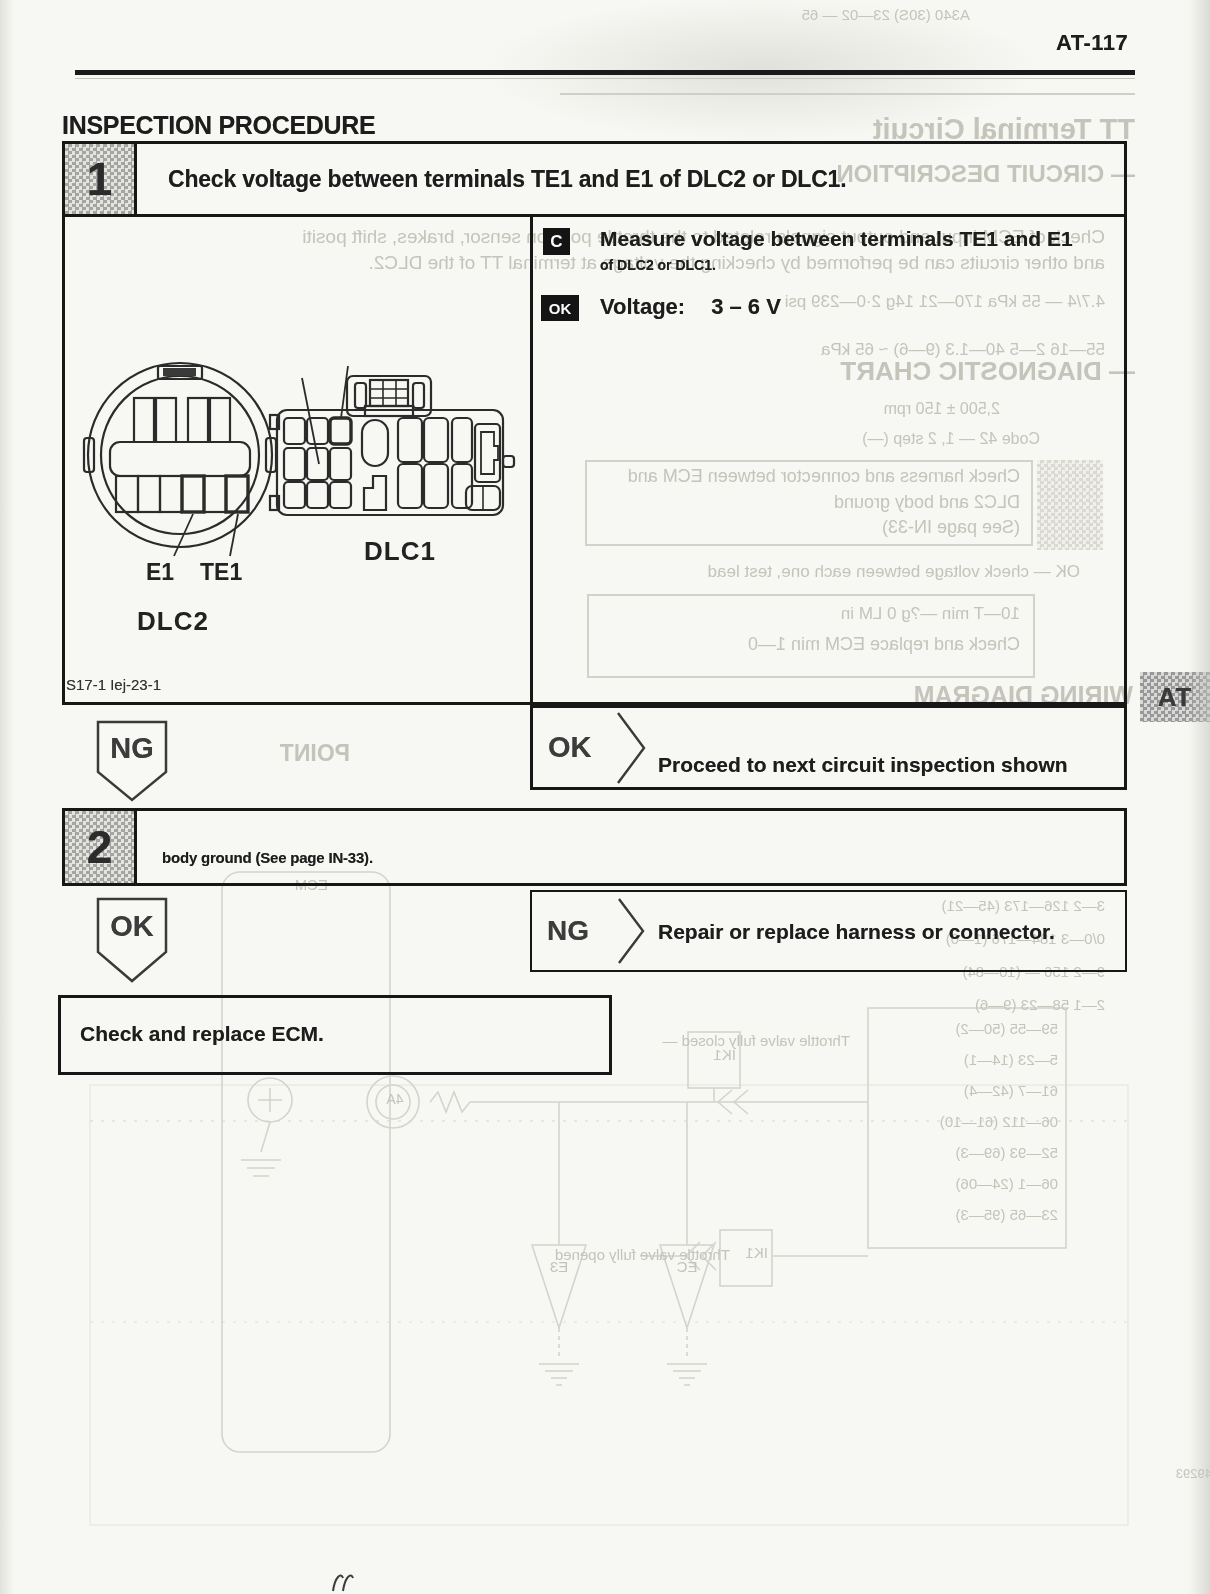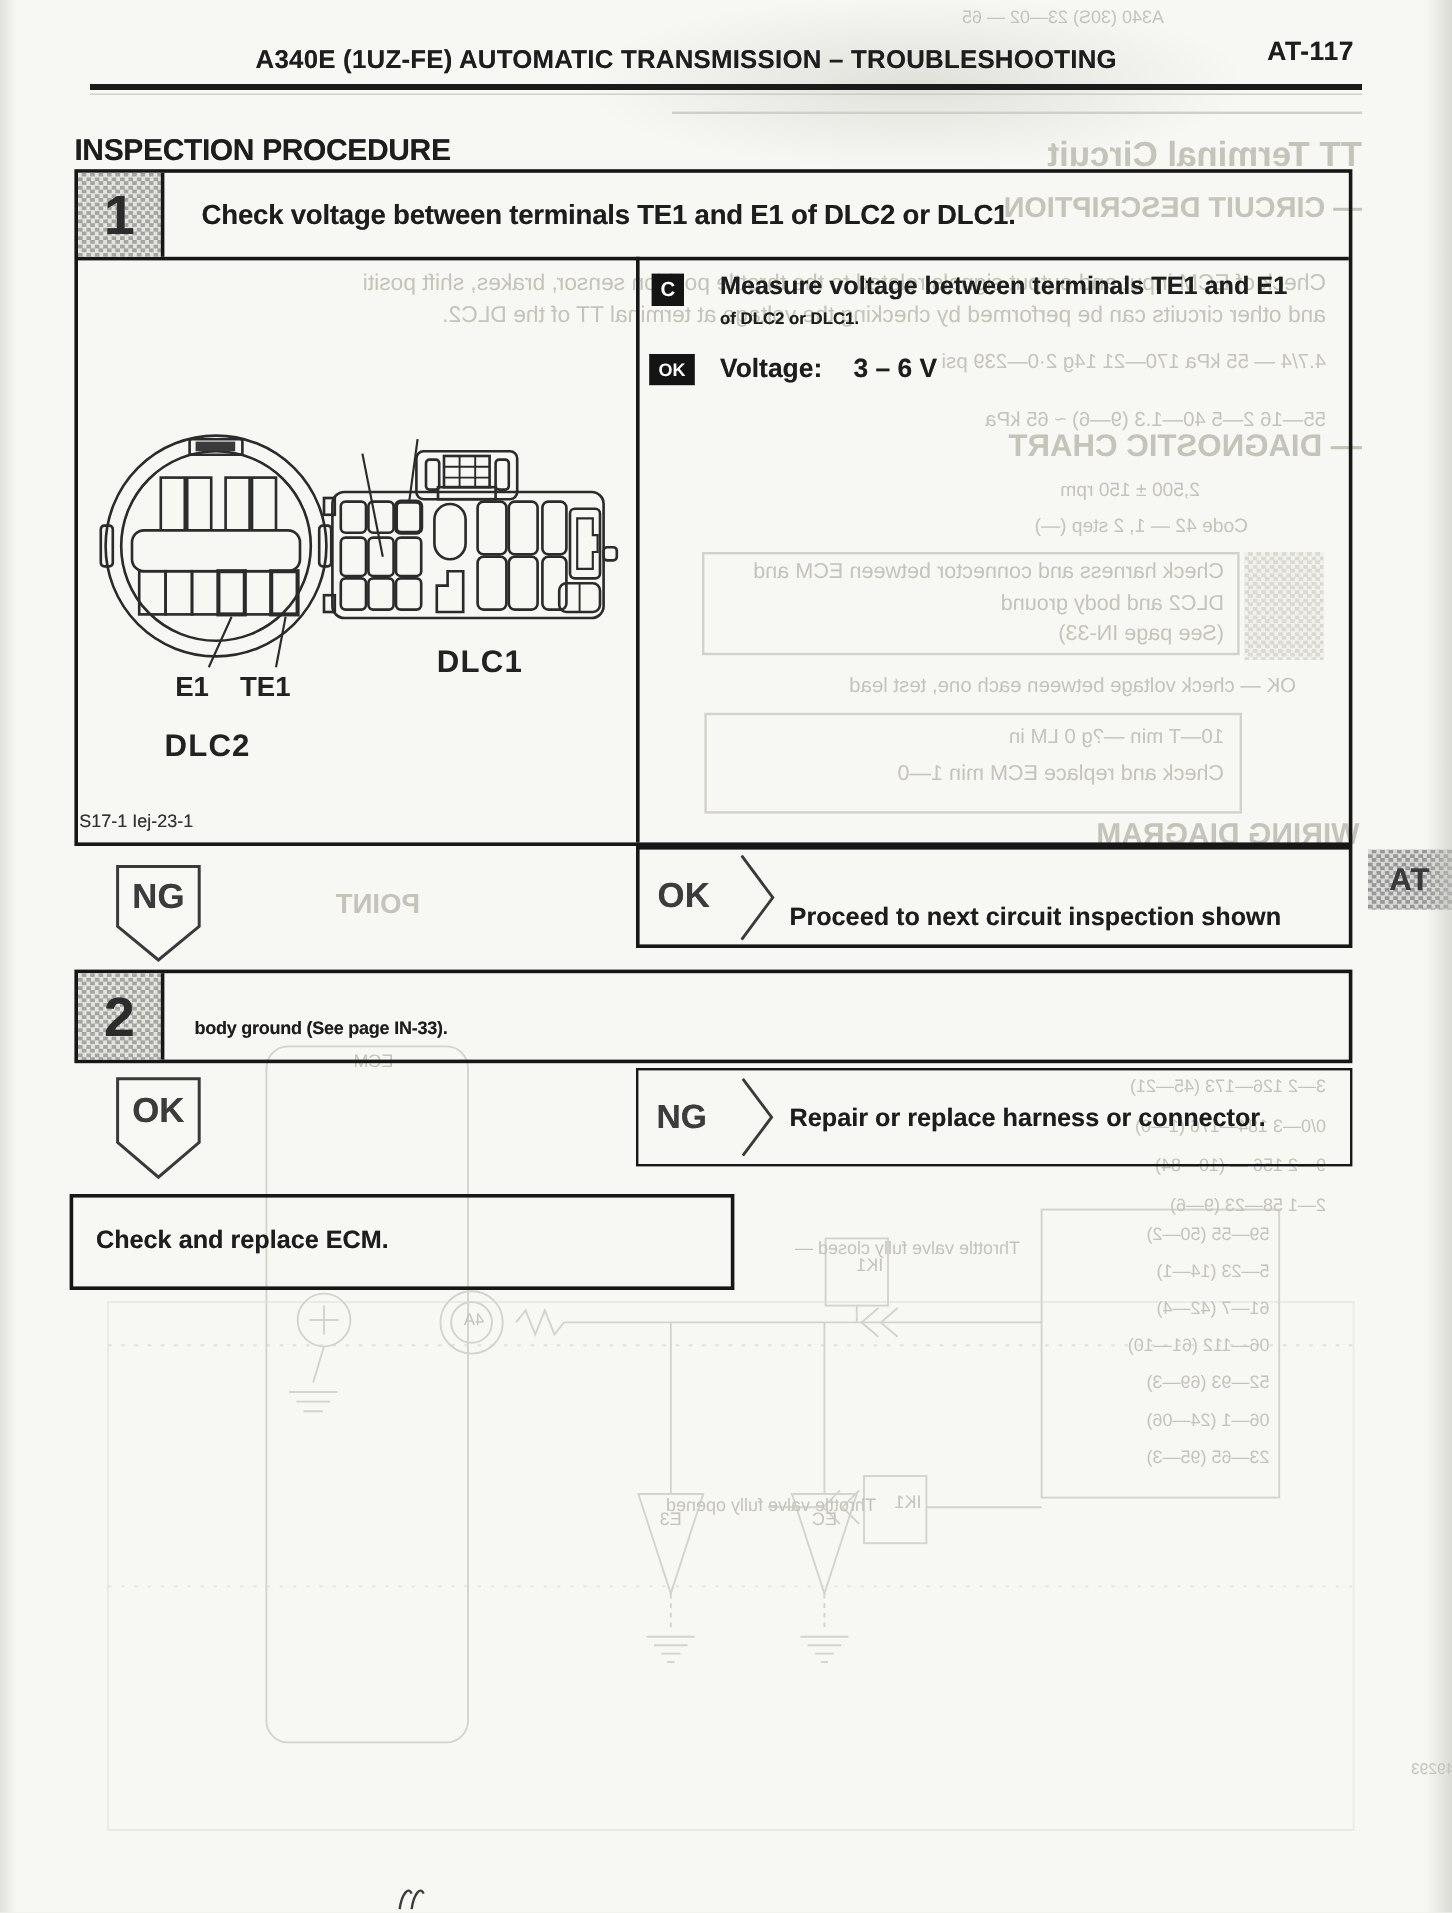--- a/index.html
+++ b/index.html
@@ -4,21 +4,21 @@
 <style>
   html,body{margin:0;padding:0;background:#e9e9e6;}
   .page{position:relative;width:1210px;height:1594px;background:#f7f7f3;overflow:hidden;
         font-family:"Liberation Sans",sans-serif;color:#1b1b1b;}
   .abs{position:absolute;}
   .b{font-weight:bold;}
   .ink{color:#1d1d1d;text-shadow:0 0 .5px rgba(25,25,25,.55);white-space:nowrap;}
   .badge{background:#141414;color:#fdfdfb;display:flex;align-items:center;justify-content:center;
          font-weight:bold;text-shadow:none;}
   .checker{background:conic-gradient(#a4a4a0 25%, #e3e3df 0 50%, #a4a4a0 0 75%, #e3e3df 0) 0 0/7px 7px;}
-  .checker-dark{background:conic-gradient(#98989a 25%, #d9d9d5 0 50%, #98989a 0 75%, #d9d9d5 0) 0 0/7px 7px;margin-top:36px;}
+  .checker-dark{background:conic-gradient(#98989a 25%, #d9d9d5 0 50%, #98989a 0 75%, #d9d9d5 0) 0 0/7px 7px;}
   .checker-bleed{background:conic-gradient(#d3d3cc 25%, #f0f0ea 0 50%, #d3d3cc 0 75%, #f0f0ea 0) 0 0/7px 7px;}
   .frame{border:3px solid #171717;box-sizing:border-box;background:transparent;}
   .bleed{position:absolute;color:#c4c4bb;transform:scaleX(-1);white-space:nowrap;
          filter:blur(.45px);z-index:1;}
   .bleed-box{position:absolute;border:2px solid #d2d2ca;filter:blur(.4px);box-sizing:border-box;z-index:1;}
   .fg{z-index:2;}
   svg text{font-family:"Liberation Sans",sans-serif;}
 </style>
 </head>
 <body>
@@ -107,21 +107,20 @@
   <div class="bleed" style="left:878px;top:1144px;width:180px;font-size:15px;">52—93 (69—3)</div>
   <div class="bleed" style="left:878px;top:1175px;width:180px;font-size:15px;">06—1 (24—06)</div>
   <div class="bleed" style="left:878px;top:1206px;width:180px;font-size:15px;">23—65 (95—3)</div>
 
   <div class="bleed" style="left:1150px;top:1466px;width:62px;font-size:13px;">49293</div>
 
   <svg class="abs" style="left:330px;top:1570px;z-index:2;" width="26" height="24" viewBox="0 0 26 24" fill="none" stroke="#3c3c3c" stroke-width="2">
     <path d="M3,21 C5,7 11,2 13,8 M13,21 C15,7 21,2 23,8"></path>
   </svg>
 
-  <div class="abs fg ink b" style="left:213px;top:38px;font-size:21.5px;letter-spacing:.2px;">A340E (1UZ-FE) AUTOMATIC TRANSMISSION – TROUBLESHOOTING</div>
   <div class="abs fg ink b" style="left:1056px;top:30px;font-size:22px;letter-spacing:.5px;">AT-117</div>
   <div class="abs fg" style="left:75px;top:70px;width:1060px;height:5px;background:#1a1a1a;"></div>
   <div class="abs fg" style="left:75px;top:78px;width:1060px;height:1px;background:#c6c6c0;"></div>
 
   <div class="abs fg ink b" style="left:62px;top:85px;font-size:25px;letter-spacing:-.3px;margin-top:26px;">INSPECTION PROCEDURE</div>
 
   <div class="abs fg frame" style="left:62px;top:141px;width:1065px;height:564px;">
 
     <div class="abs" style="left:0;top:0;right:0;height:70px;border-bottom:3px solid #171717;">
       <div class="abs checker" style="left:0;top:0;width:72px;height:70px;border-right:3px solid #171717;box-sizing:border-box;

